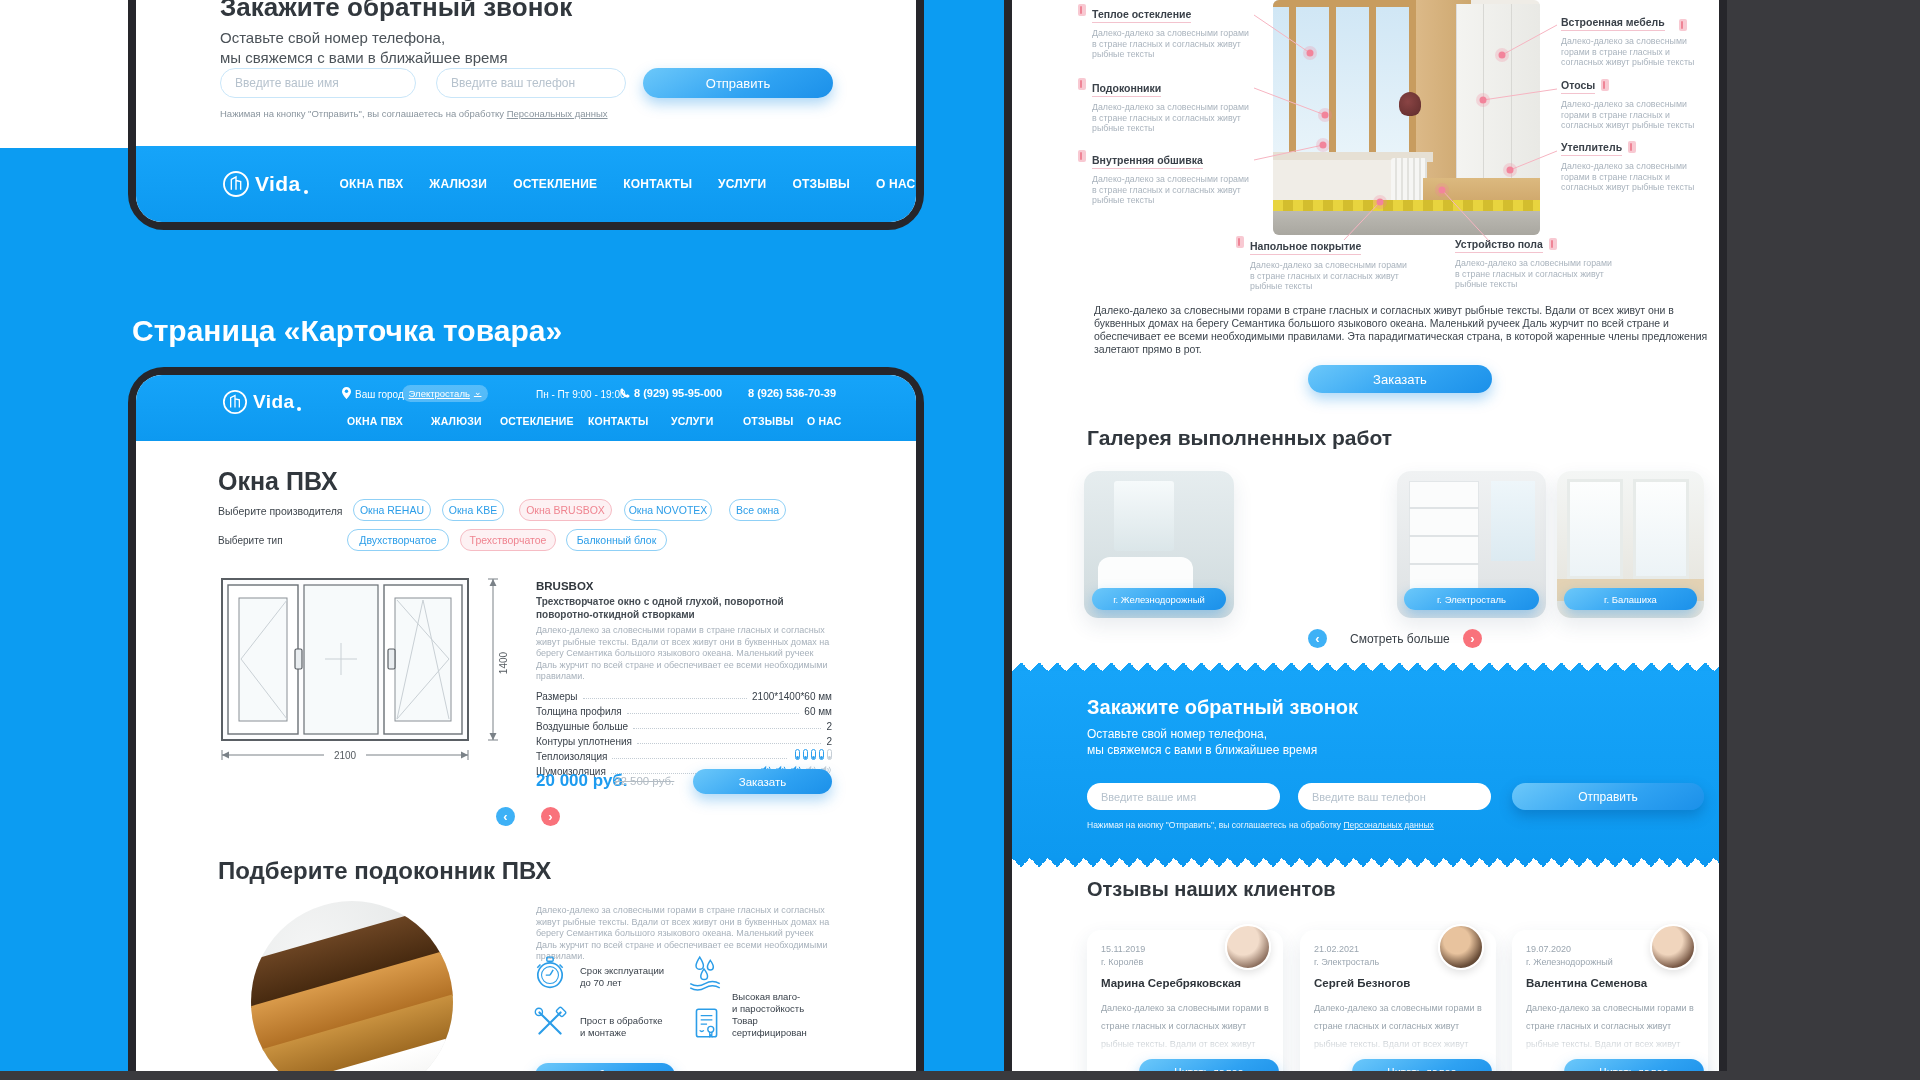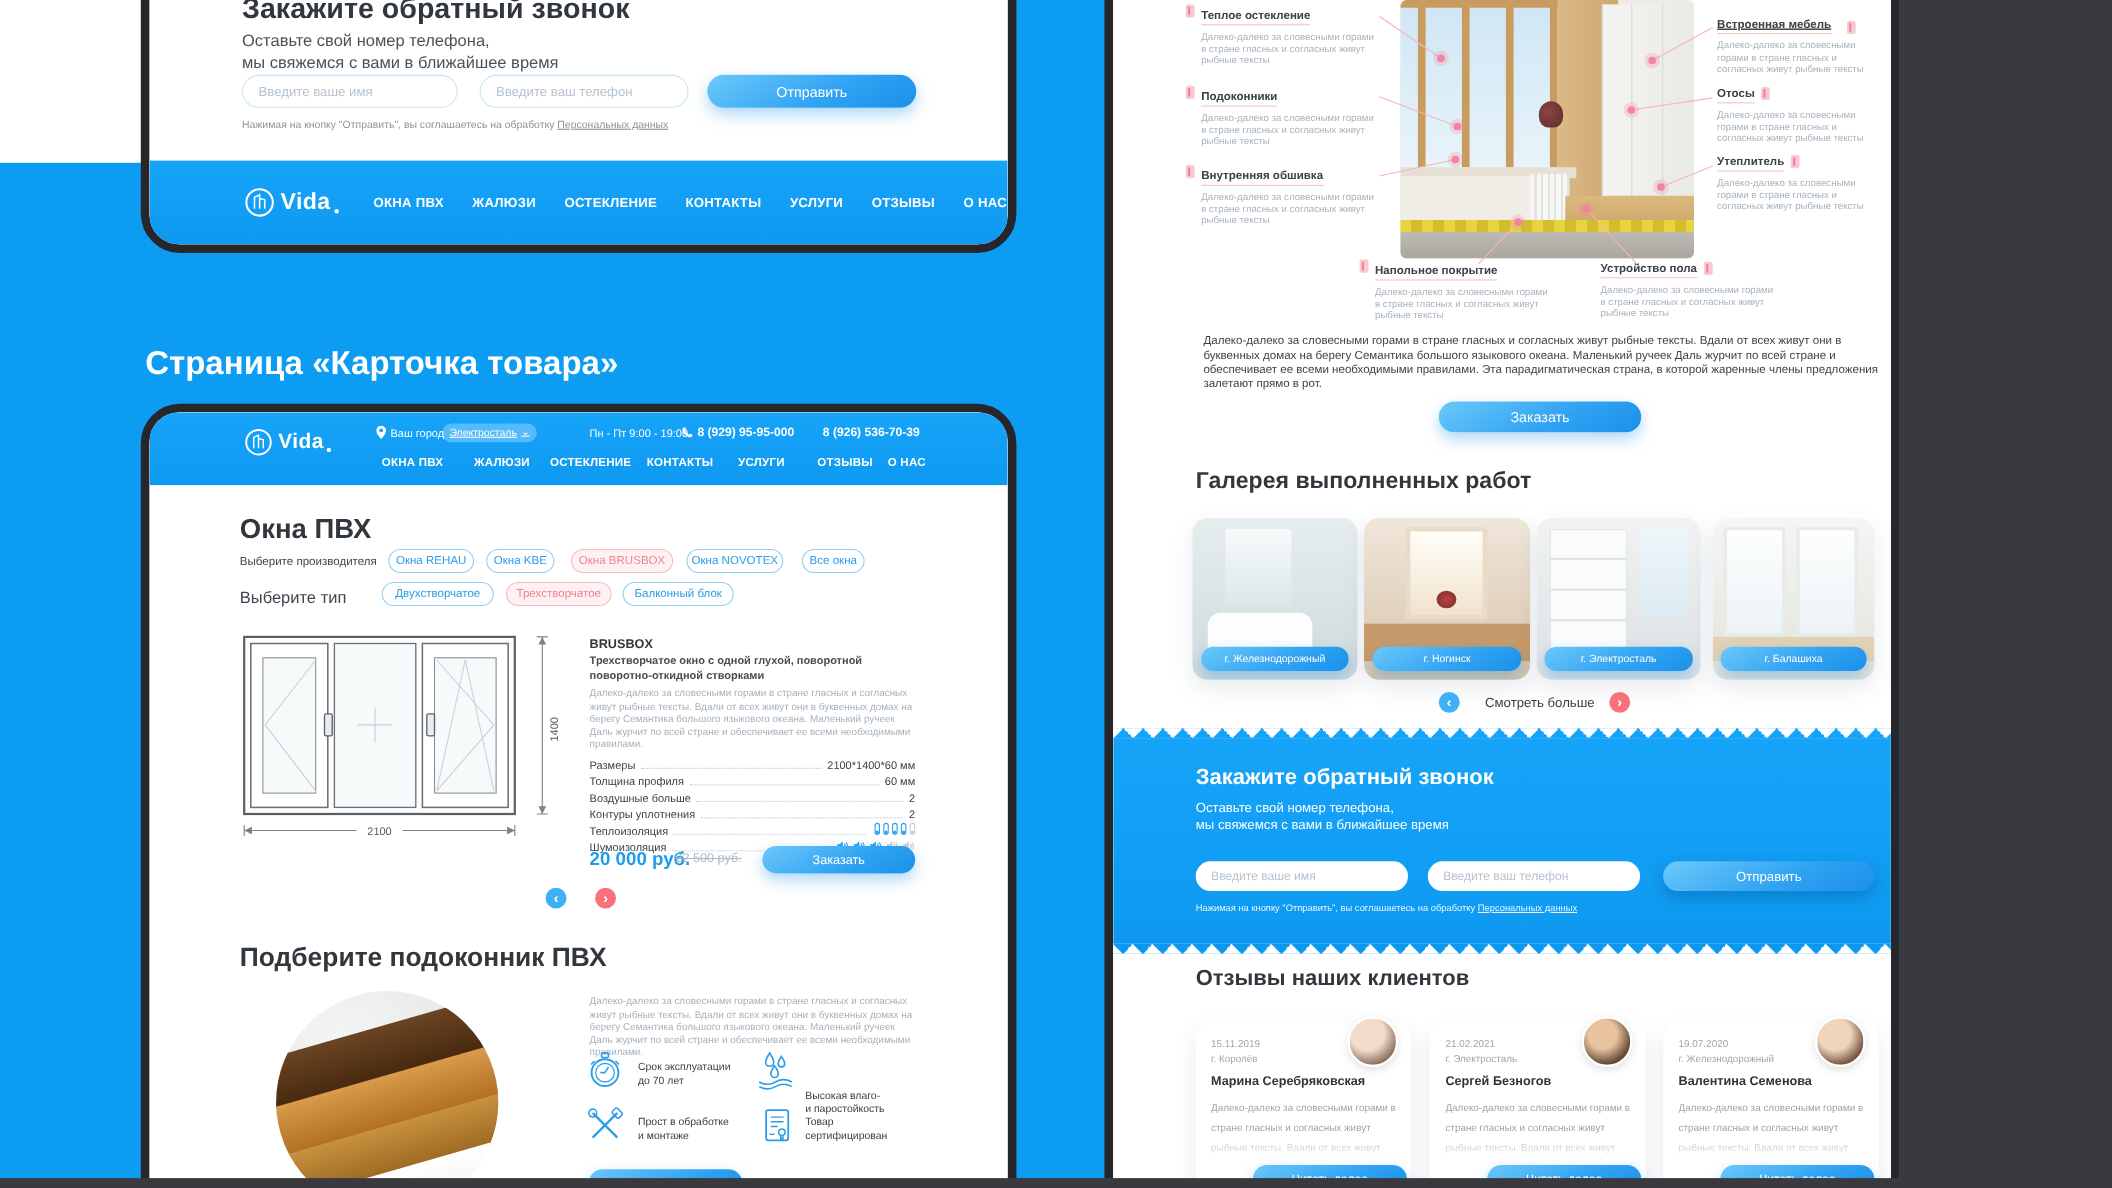--- a/index.html
+++ b/index.html
@@ -121,21 +121,21 @@
         <span class="abs navitem" style="left:671px;top:40px;font-size:10.5px;">О НАС</span>
       </div>
 
       <div class="abs h-dark" style="left:82px;top:92px;font-size:25px;">Окна ПВХ</div>
       <div class="abs" style="left:82px;top:130px;font-size:10.5px;color:#3f464d;">Выберите производителя</div>
       <div class="abs pill" style="left:217px;top:124px;width:78px;height:22px;font-size:10.5px;">Окна REHAU</div>
       <div class="abs pill" style="left:306px;top:124px;width:62px;height:22px;font-size:10.5px;">Окна KBE</div>
       <div class="abs pill active" style="left:383px;top:124px;width:93px;height:22px;font-size:10.5px;">Окна BRUSBOX</div>
       <div class="abs pill" style="left:488px;top:124px;width:88px;height:22px;font-size:10.5px;">Окна NOVOTEX</div>
       <div class="abs pill" style="left:593px;top:124px;width:57px;height:22px;font-size:10.5px;">Все окна</div>
-      <div class="abs" style="left:82px;top:160px;font-size:15px;color:#3f464d;">Выберите тип</div>
+      <div class="abs" style="left:82px;top:160px;font-size:10px;color:#3f464d;">Выберите тип</div>
       <div class="abs pill" style="left:211px;top:154px;width:102px;height:22px;font-size:10.5px;">Двухстворчатое</div>
       <div class="abs pill active" style="left:324px;top:154px;width:96px;height:22px;font-size:10.5px;">Трехстворчатое</div>
       <div class="abs pill" style="left:430px;top:154px;width:101px;height:22px;font-size:10.5px;">Балконный блок</div>
 
       <svg class="abs" style="left:80px;top:196px;" width="300" height="205" viewBox="0 0 300 205">
         <rect x="6" y="8" width="246" height="161" fill="#fdfdfe" stroke="#5a5f64" stroke-width="2"></rect>
         <rect x="12" y="14" width="70" height="149" fill="#fff" stroke="#6a7076" stroke-width="1.4"></rect>
         <rect x="23" y="27" width="48" height="123" fill="#f7fafb" stroke="#8a9096" stroke-width="1"></rect>
         <path d="M71 29 L25 88 L71 148" stroke="#c9d0d5" fill="none" stroke-width="1"></path>
         <rect x="88" y="14" width="74" height="149" fill="#f7fafb" stroke="#6a7076" stroke-width="1.2"></rect>
@@ -332,21 +332,21 @@
         <span><span class="lbl-title" style="display:inline-block;">Подоконники</span>
         <span class="lbl-desc" style="display:block;margin-top:5px;">Далеко-далеко за словесными горами в стране гласных и согласных живут рыбные тексты</span></span>
       </div>
       <div class="abs" style="left:66px;top:202px;width:175px;display:flex;gap:6px;">
         <span class="marker"></span>
         <span><span class="lbl-title" style="display:inline-block;">Внутренняя обшивка</span>
         <span class="lbl-desc" style="display:block;margin-top:5px;">Далеко-далеко за словесными горами в стране гласных и согласных живут рыбные тексты</span></span>
       </div>
 
       <div class="abs" style="left:549px;top:68px;width:160px;">
-        <span style="display:flex;gap:14px;align-items:flex-end;text-decoration:underline;">
+        <span style="display:flex;gap:14px;align-items:flex-end;">
             <span class="lbl-title">Встроенная мебель</span>
             <span class="marker"></span>
           </span>
         <span class="lbl-desc" style="display:block;margin-top:5px;width:150px;">Далеко-далеко за словесными горами в стране гласных и согласных живут рыбные тексты</span>
       </div>
       <div class="abs" style="left:549px;top:131px;width:160px;">
         <span style="display:flex;gap:6px;align-items:flex-start;">
             <span class="lbl-title">Отосы</span>
             <span class="marker"></span>
           </span>
@@ -374,26 +374,20 @@
       </div>
 
       <div class="abs" style="left:82px;top:356px;width:628px;font-size:10.5px;line-height:13px;color:#3d454d;">Далеко-далеко за словесными горами в стране гласных и согласных живут рыбные тексты. Вдали от всех живут они в буквенных домах на берегу Семантика большого языкового океана. Маленький ручеек Даль журчит по всей стране и обеспечивает ее всеми необходимыми правилами. Эта парадигматическая страна, в которой жаренные члены предложения залетают прямо в рот.</div>
       <button class="abs btn" style="left:296px;top:417px;width:184px;height:28px;font-size:13px;">Заказать</button>
 
       <div class="abs h-dark" style="left:75px;top:478px;font-size:21px;">Галерея выполненных работ</div>
       <div class="abs card" style="left:72px;top:523px;width:150px;height:147px;overflow:hidden;background:linear-gradient(180deg,#e6edef,#cfdadd);">
         <div class="abs" style="left:30px;top:10px;width:60px;height:70px;background:linear-gradient(#f6fafb,#dbe6e9);border-radius:3px;"></div>
         <div class="abs" style="left:14px;top:86px;width:95px;height:40px;background:#fcfdfd;border-radius:12px 12px 4px 4px;"></div>
         <div class="abs btn" style="left:8px;bottom:8px;width:134px;height:22px;font-size:9.5px;">г. Железнодорожный</div>
-      </div>
-      <div class="abs card" style="left:228px;top:523px;width:151px;height:147px;overflow:hidden;background:linear-gradient(180deg,#efe6da,#d8c4ab);">
-        <div class="abs" style="left:38px;top:8px;width:74px;height:84px;background:linear-gradient(#fffdf6,#f0e3cf);border:4px solid #e8dcc8;border-radius:3px;"></div>
-        <div class="abs" style="left:0;top:96px;width:151px;height:34px;background:#c79a6b;"></div>
-        <div class="abs" style="left:66px;top:66px;width:18px;height:16px;background:radial-gradient(#b5443f,#7e2a27);border-radius:50%;"></div>
-        <div class="abs btn" style="left:8px;bottom:8px;width:135px;height:22px;font-size:9.5px;">г. Ногинск</div>
       </div>
       <div class="abs card" style="left:385px;top:523px;width:149px;height:147px;overflow:hidden;background:linear-gradient(180deg,#f0f2f3,#dde1e3);">
         <div class="abs" style="left:12px;top:10px;width:70px;height:112px;background:#fbfcfc;border:1px solid #e2e6e8;"></div>
         <div class="abs" style="left:12px;top:36px;width:70px;height:2px;background:#dfe3e5;"></div>
         <div class="abs" style="left:12px;top:64px;width:70px;height:2px;background:#dfe3e5;"></div>
         <div class="abs" style="left:12px;top:92px;width:70px;height:2px;background:#dfe3e5;"></div>
         <div class="abs" style="left:94px;top:10px;width:44px;height:80px;background:linear-gradient(#eef6fa,#dceaf1);"></div>
         <div class="abs btn" style="left:7px;bottom:8px;width:135px;height:22px;font-size:9.5px;">г. Электросталь</div>
       </div>
       <div class="abs card" style="left:545px;top:523px;width:147px;height:147px;overflow:hidden;background:linear-gradient(180deg,#f4f6f5,#e4e2da);">

